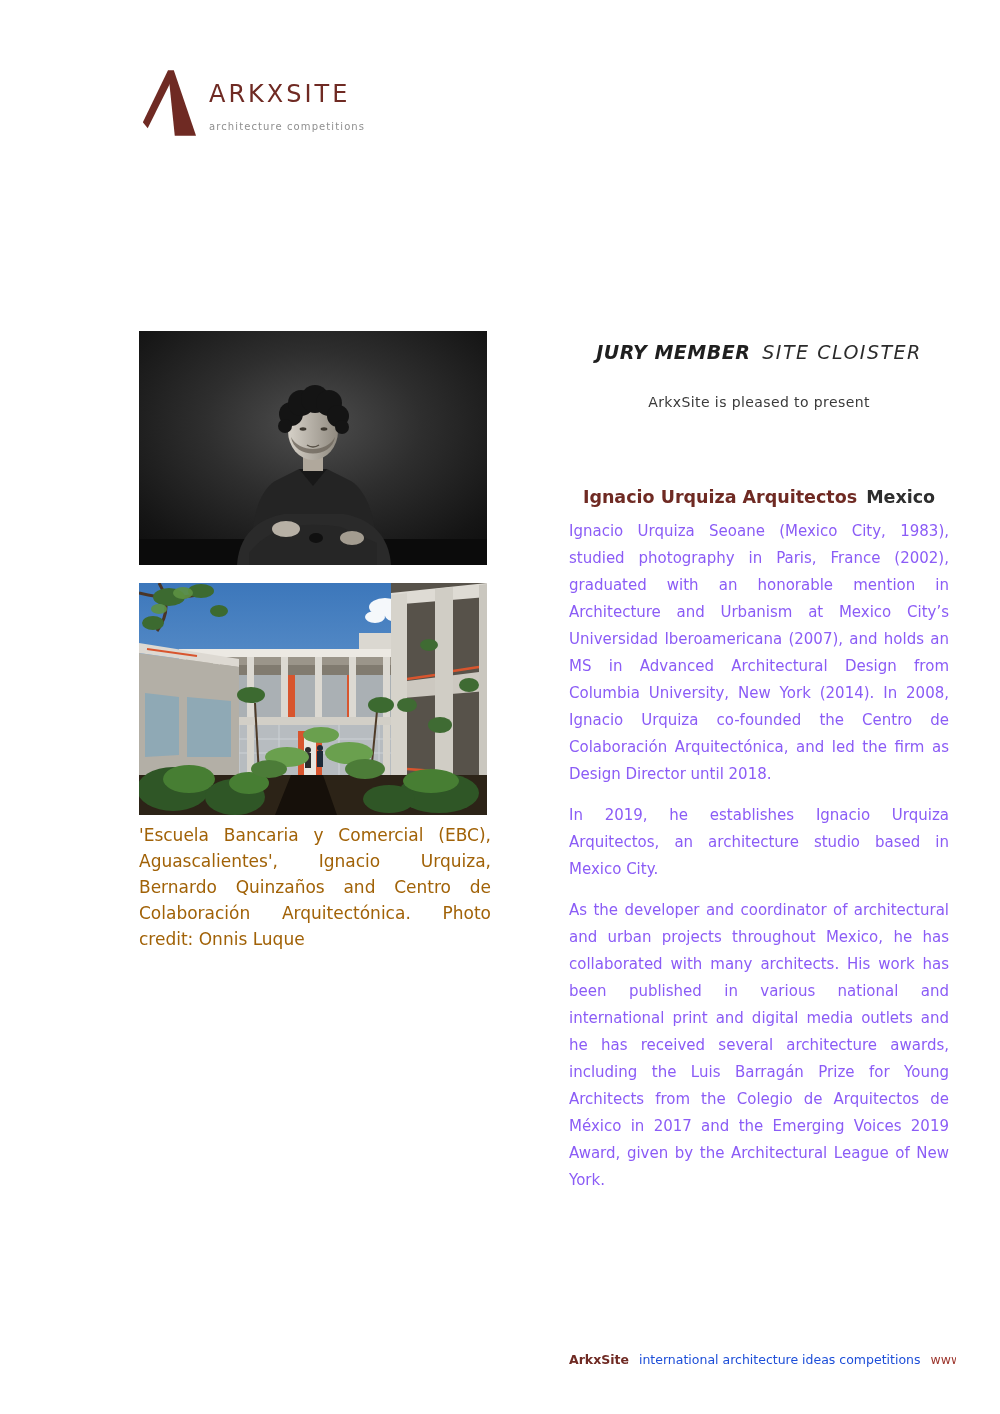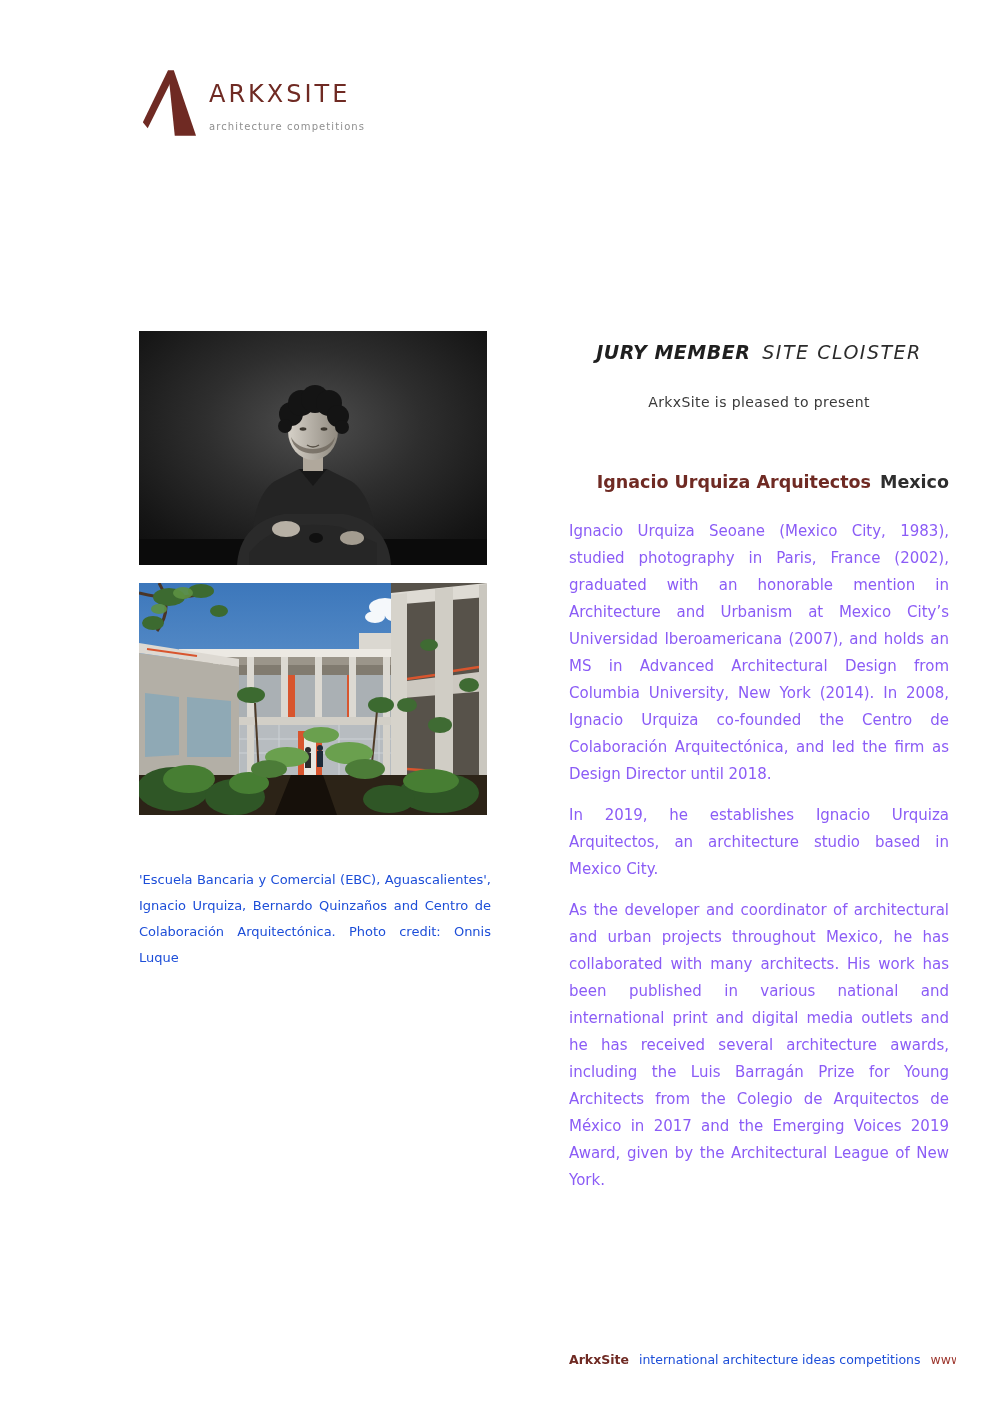--- a/index.html
+++ b/index.html
@@ -21,36 +21,35 @@
     margin-top:15px; font-size:10px; letter-spacing:1.1px; color:#8f8f8f;
   }
 
   
   .photo { position:absolute; left:95px; display:block; }
   .photo svg { display:block; width:100%; height:100%; }
   .photo-portrait { top:331px; width:348px; height:234px; }
   .photo-courtyard { top:583px; width:348px; height:232px; }
   .caption {
     position:absolute; left:95px; top:822px; width:352px;
-    font-size:13px; line-height:26px; color:#1d4ed8;
+    font-size:17px; line-height:26px; color:#a16207;
     text-align:justify;
-    margin-top:45px;
   }
 
   
   .rcol { position:absolute; left:525px; width:380px; }
   .heading { top:329px; text-align:center; white-space:nowrap;font-style:italic; }
   .heading .jury {
     font-weight:bold; font-size:19px; color:#1f1f1f; letter-spacing:0.5px;
   }
   .heading .comp {
     font-size:19px; color:#2b2b2b; letter-spacing:1.5px; margin-left:12px; font-weight:400;
   }
   .intro { top:394px; text-align:center; font-size:14px; color:#3a3a3a; letter-spacing:0.4px; }
-  .name-line { top:466px; text-align:right; white-space:nowrap; }
+  .name-line { top:481px; text-align:center; white-space:nowrap; }
   .name-line .jname { font-weight:bold; font-size:17.5px; color:#6f2a23; }
   .name-line .jcountry { font-size:17.5px; color:#2e2e2e; margin-left:9px; }
   .bio { top:518px; }
   .bio p {
     font-size:15px; line-height:27px; color:#8b5cf6;
     text-align:justify; margin-bottom:14px;
   }
 
   
   .footer {

